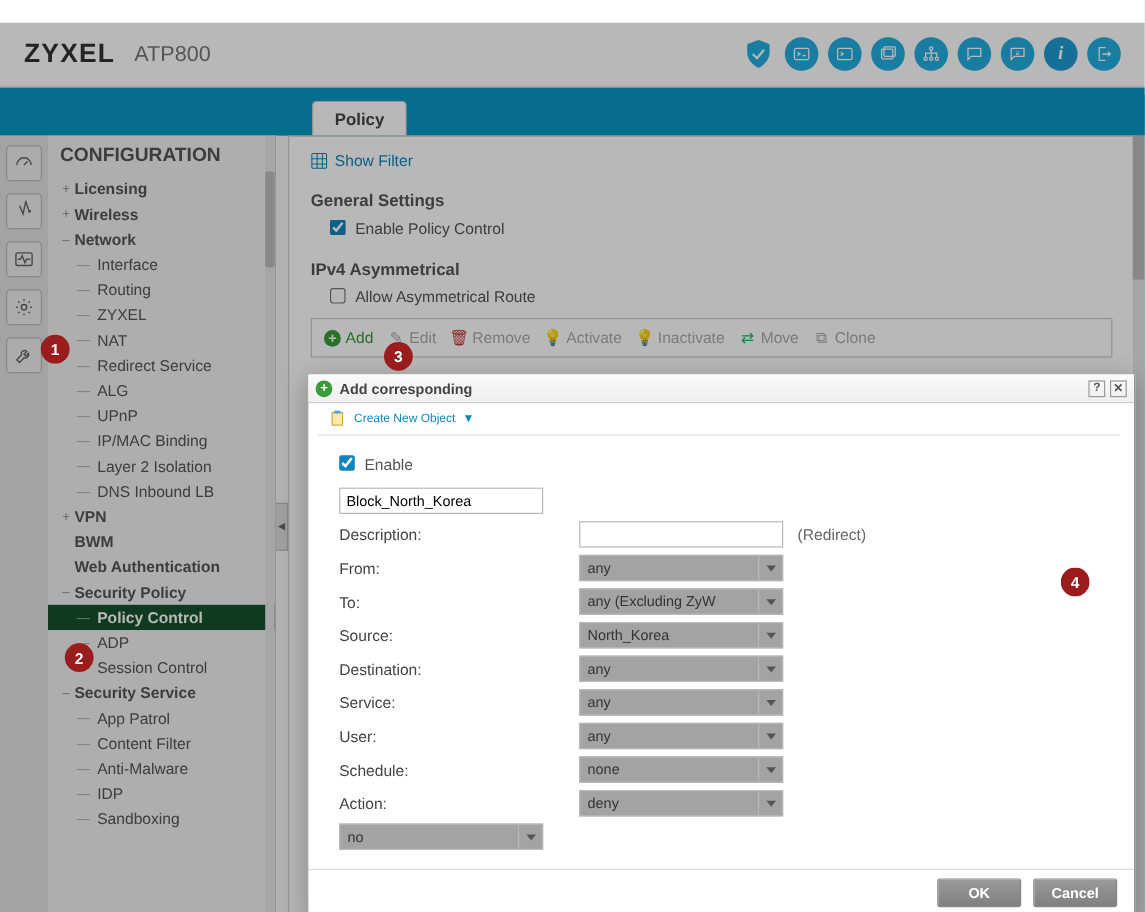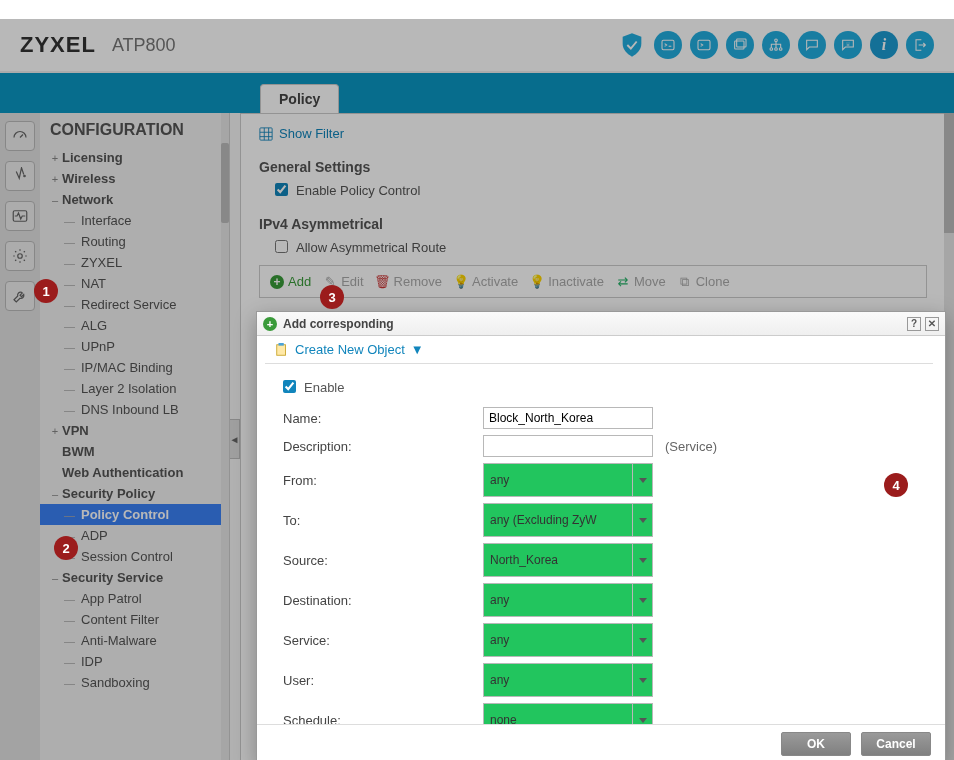--- a/index.html
+++ b/index.html
@@ -29,21 +29,21 @@
 .sidebar { position: absolute; left: 40px; top: 94px; width: 190px; height: calc(760px - 94px); background: #f1f1f1; border-right: 1px solid #ccc; overflow: hidden; }
 .sidebar-head { font-size: 16px; font-weight: 700; color: #555; padding: 8px 10px; }
 .tree { font-size: 13px; color: #555; }
 .tree .row { display: flex; align-items: center; padding: 3px 8px; white-space: nowrap; cursor: pointer; }
 .tree .expander { width: 14px; text-align: center; color: #888; font-size: 11px; }
 .tree .lbl { font-weight: 700; }
 .tree .row.level0 { padding-left: 8px; }
 .tree .row.level1 { padding-left: 24px; }
 .tree .row.level1 .lbl { font-weight: 400; }
 .tree .row.level1::before { content:'—'; color:#aaa; margin-right:6px; font-size:11px;}
-.tree .row.active { background: #3b82f6; color: #fff; }
+.tree .row.active { background: #14532d; color: #fff; }
 .tree .row.active .lbl { color: #fff; font-weight: 700; }
 .tree-scroll { position:absolute; right:0; top:0; width:8px; height:100%; background:#e6e6e6;}
 .tree-thumb { position:absolute; right:0; top:30px; width:8px; height:80px; background:#bdbdbd; border-radius:2px;}
 .sidebar-bottom { position:absolute; bottom:0; left:0; right:0; height:18px; background:#e6e6e6; display:flex; align-items:center; }
 .sidebar-bottom .arrow { width:16px; text-align:center; color:#666; font-size:11px; }
 
 
 .collapse-handle { position:absolute; left:230px; top:400px; width:10px; height:40px; background:#ddd; border:1px solid #bbb; border-left:none; display:flex; align-items:center; justify-content:center; color:#666; font-size:10px; }
 
 
@@ -69,28 +69,28 @@
 
 
 .dim { position:absolute; inset:0; background:#000; opacity:0.28; }
 
 
 .modal { position:absolute; left:256px; top:292px; width:690px; height:452px; background:#fff; border:1px solid #999; box-shadow:0 6px 20px rgba(0,0,0,0.28); display:flex; flex-direction:column; }
 .modal-head { height:24px; background:linear-gradient(#fafafa,#efefef); border-bottom:1px solid #ccc; display:flex; align-items:center; padding:0 6px; font-size:12px; color:#444; font-weight:700; }
 .modal-head .plus { width:14px; height:14px; background:#3a9b3a; color:#fff; border-radius:50%; display:inline-flex; align-items:center; justify-content:center; font-size:11px; margin-right:6px; }
 .modal-head .wicons { margin-left:auto; display:flex; gap:4px; }
 .modal-head .wicons span { border:1px solid #999; width:14px; height:14px; display:inline-flex; align-items:center; justify-content:center; font-size:10px; color:#555; cursor:pointer; }
-.modal-sub { padding:6px 10px; font-size:13px; color:#1185bc; border-bottom:1px solid #ddd; margin:0 12px 0 8px; display:flex; align-items:center; gap:6px;}
+.modal-sub { padding:6px 10px; font-size:10px; color:#1185bc; border-bottom:1px solid #ddd; margin:0 12px 0 8px; display:flex; align-items:center; gap:6px;}
 .modal-sub .notepad { width:14px; height:14px; }
 .modal-body { padding:16px 26px; font-size:13px; color:#444; overflow:auto; flex:1; }
 .form-row { display:flex; align-items:center; margin-bottom:6px; }
 .form-row .flabel { width:200px; }
 .form-row .optional { margin-left:12px; color:#666; }
 .txt { width:170px; height:22px; border:1px solid #b8b8b8; padding:0 5px; font-size:12px; }
-.dd { width:170px; height:34px; border:1px solid #b8b8b8; display:flex; align-items:center; font-size:12px; color:#333; background:#22c55e; cursor:pointer; }
+.dd { width:170px; height:22px; border:1px solid #b8b8b8; display:flex; align-items:center; font-size:12px; color:#333; background:#a3a3a3; cursor:pointer; }
 .dd span:first-child { flex:1; padding:0 6px; overflow:hidden; white-space:nowrap; }
 .dd .ddbtn { width:20px; height:100%; border-left:1px solid #b8b8b8; display:flex; align-items:center; justify-content:center; }
 .dd .ddbtn::after { content:''; border-left:4px solid transparent; border-right:4px solid transparent; border-top:5px solid #555; }
 .modal-foot { height:38px; border-top:1px solid #ddd; display:flex; align-items:center; justify-content:flex-end; gap:10px; padding:0 14px; }
 .btn { min-width:70px; height:24px; border:1px solid #888; background:linear-gradient(#9a9a9a,#808080); color:#fff; font-size:12px; font-weight:700; border-radius:2px; cursor:pointer; }
 
 
 .badge { position:absolute; width:24px; height:24px; background:#9b1c1c; color:#fff; border-radius:50%; display:flex; align-items:center; justify-content:center; font-size:13px; font-weight:700; z-index:60; }
 .b1 { left:34px; top:260px; }
 .b2 { left:54px; top:517px; }
@@ -370,27 +370,26 @@
         </svg>
     <span>Create New Object</span>
         <span>▼</span>
   </div>
   <div class="modal-body">
     <label class="chk-line" style="padding-left:0;margin-bottom:12px">
       <input type="checkbox" checked="" style="">
       <span>Enable</span>
     </label>
     <div class="form-row">
-          <span class="flabel">Name:</span>
           <input class="txt" value="Block_North_Korea" style="">
         </div>
     <div class="form-row">
           <span class="flabel">Description:</span>
           <input class="txt" value="" style="">
-          <span class="optional">(Service)</span>
+          <span class="optional">(Redirect)</span>
         </div>
     <div class="form-row">
           <span class="flabel">From:</span>
           <div class="dd">
             <span>any</span>
             <span class="ddbtn"></span>
           </div>
         </div>
     <div class="form-row">
           <span class="flabel">To:</span>

